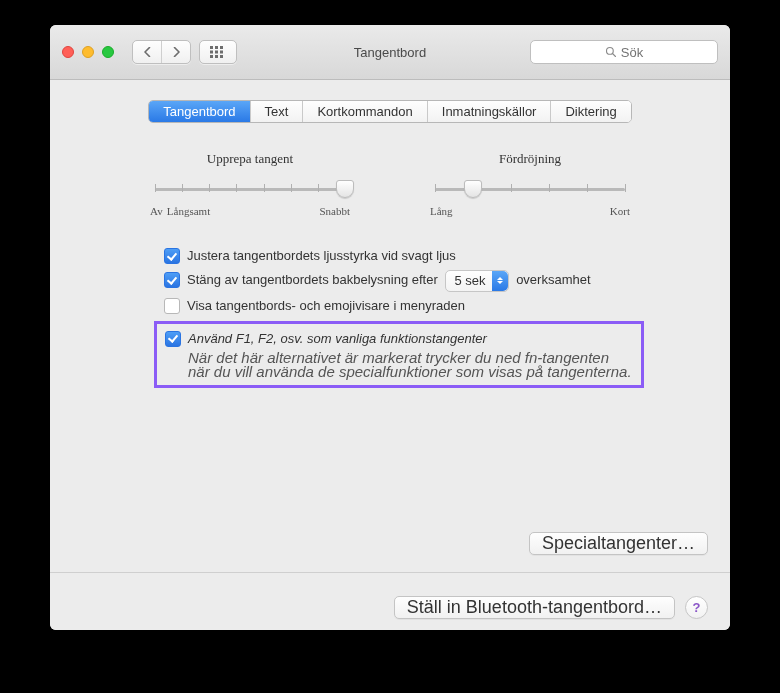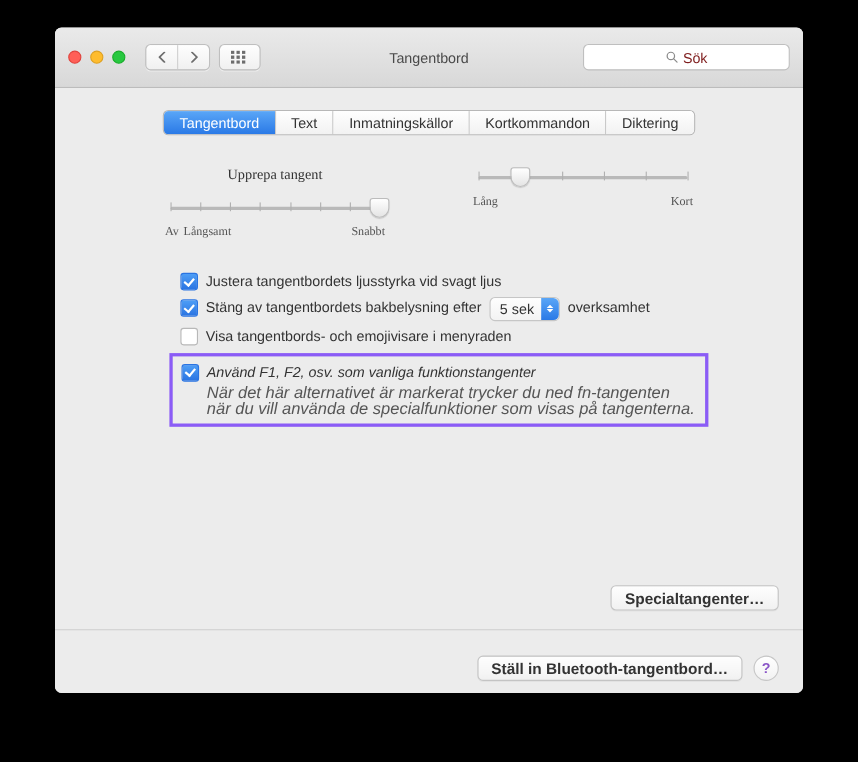--- a/index.html
+++ b/index.html
@@ -81,21 +81,21 @@
   .search {
     margin-left: auto;
     width: 170px;
     height: 22px;
     border: 1px solid #bfbfbf;
     border-radius: 5px;
     background: #fff;
     display:flex;
     align-items:center;
     gap: 4px;
-    color:#7f1d1d;
+    color:#737373;
     font-size:13px;
     justify-content: center;
     padding: 0 8px;
   }
   .search svg { width:12px; height:12px; fill:#8a8a8a; }
   
   .body {
     background: #ececec;
     height: calc(100% - 54px);
     position: relative;
@@ -243,24 +243,23 @@
 
   
   .btn {
     display:inline-flex;
     align-items:center;
     height: 21px;
     padding: 0 12px;
     border:1px solid #c4c4c4;
     border-radius: 5px;
     background: linear-gradient(#fefefe,#f1f1f1);
-    font-size:14px;
+    font-size:18px;
     color:#333;
     box-shadow: 0 1px 0 rgba(0,0,0,0.04);
-    font-weight: bold;
   }
   .footer1 {
     position:absolute;
     right: 22px;
     bottom: 96px;
   }
   .footer2 {
     position:absolute;
     right: 22px;
     bottom: 32px;
@@ -335,22 +334,22 @@
         <span>Sök</span>
       </div>
     </div>
 
     <div class="body">
 
       <div class="tabs">
         <div class="tabbar" id="tabbar">
             <div class="active">Tangentbord</div>
             <div>Text</div>
+            <div>Kortkommandon</div>
             <div>Inmatningskällor</div>
-            <div>Kortkommandon</div>
             <div>Diktering</div>
           </div>
       </div>
 
       <div class="sliders">
         <div class="sliderblock">
           <div class="label">Upprepa tangent</div>
           <div class="slider" id="slider-repeat">
             <div class="track"></div>
           <div class="tick" style="left: 0%;"></div>
@@ -363,20 +362,21 @@
               <div class="tick" style="left: 100%;"></div>
               <div class="thumb" style="left: 100%;"></div>
             </div>
           <div class="slider-ends">
             <span>Av</span>
             <span class="mid" style="margin-left:-105px;">Långsamt</span>
             <span>Snabbt</span>
           </div>
         </div>
         <div class="sliderblock">
+          <div class="label">Fördröjning</div>
           <div class="slider" id="slider-delay">
             <div class="track"></div>
           <div class="tick" style="left: 0%;"></div>
               <div class="tick" style="left: 20%;"></div>
               <div class="tick" style="left: 40%;"></div>
               <div class="tick" style="left: 60%;"></div>
               <div class="tick" style="left: 80%;"></div>
               <div class="tick" style="left: 100%;"></div>
               <div class="thumb" style="left: 20%;"></div>
             </div>

